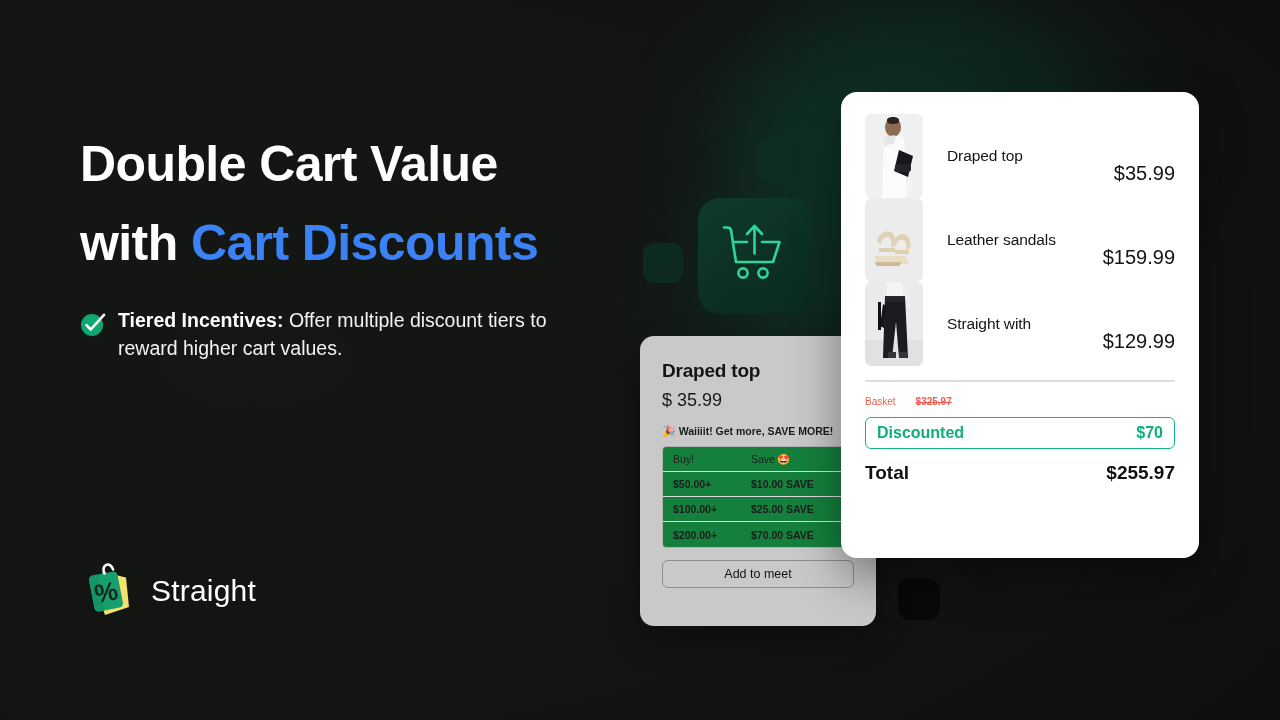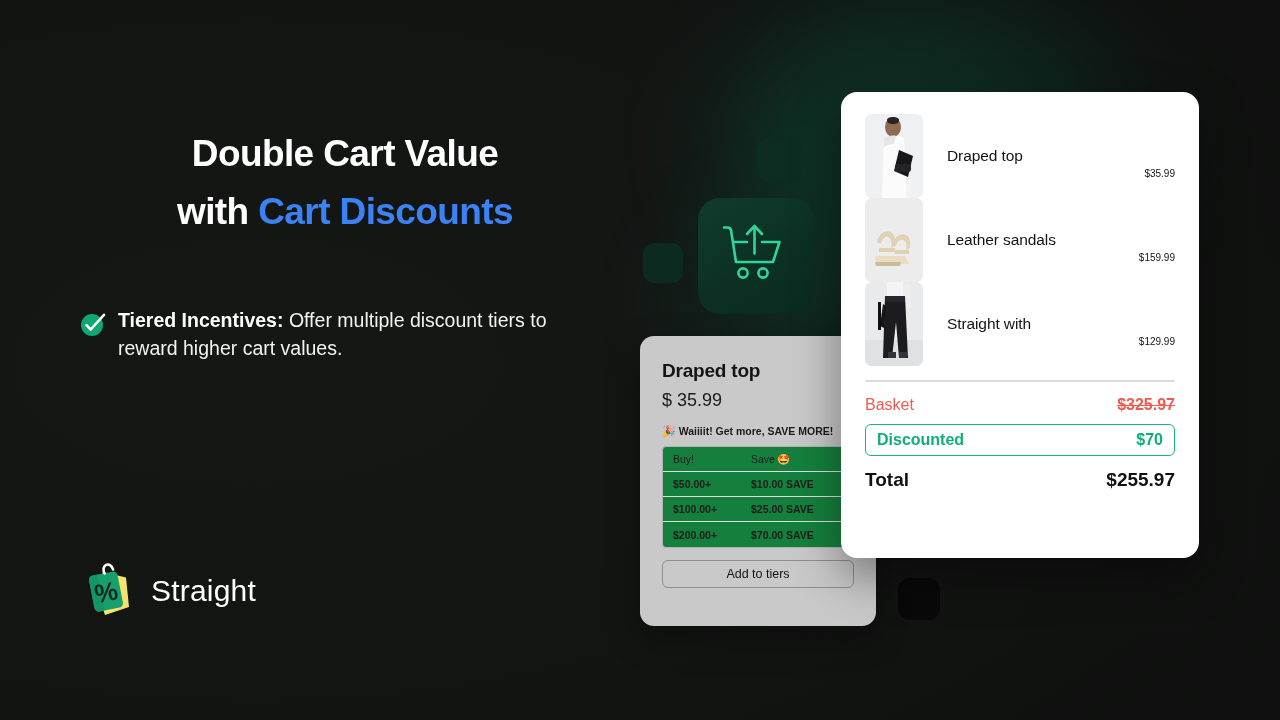--- a/index.html
+++ b/index.html
@@ -77,26 +77,25 @@
   #left-col {
     position: absolute;
     left: 80px; top: 0;
     width: 530px; height: 720px;
   }
 
   #headline {
     position: absolute;
     top: 125px; left: 0;
     width: 530px;
-    font-size: 37px;
+    font-size: 50px;
     font-weight: 700;
     line-height: 1.58;
     letter-spacing: -0.6px;
     color: #ffffff;
-    text-align: center;
   }
   #headline .accent { color: #3b82f6; }
 
   #bullets {
     position: absolute;
     top: 307px; left: 0;
     width: 515px;
   }
   .bullet {
     display: flex;
@@ -220,40 +219,40 @@
   }
   .thumb svg { display: block; }
   .cart-name {
     flex: 1 1 auto;
     padding-left: 24px;
     font-size: 15.5px;
     color: #141414;
     letter-spacing: -0.1px;
   }
   .cart-price {
-    font-size: 10px;
+    font-size: 20px;
     color: #141414;
     white-space: nowrap;
     margin-top: 35px;
   }
 
   #cart-divider {
     height: 2px;
     background: #dcdcdc;
     border-radius: 2px;
     margin-top: 14px;
   }
 
   #basket-row {
     display: flex;
-    justify-content: space-between;
     align-items: center;
     margin-top: 14px;
-    font-size: 16px;
+    font-size: 10px;
     color: #f05b51;
+    gap: 20px;
   }
   #basket-amount { text-decoration: line-through; font-weight: 700; }
 
   #discount-row {
     display: flex;
     justify-content: space-between;
     align-items: center;
     margin-top: 10px;
     height: 32px;
     border: 1.6px solid #17b481;
@@ -362,21 +361,21 @@
     <div class="tier-row">
       <span class="c1">$100.00+</span>
       <span class="c2">$25.00 SAVE</span>
     </div>
     <div class="tier-row">
       <span class="c1">$200.00+</span>
       <span class="c2">$70.00 SAVE</span>
     </div>
   </div>
 
-  <button id="add-to-cart">Add to tiers</button>
+  <button id="add-to-cart">Add to meet</button>
 </div>
 
 <div id="cart-card">
 
   <div class="cart-line">
     <span class="thumb">
       <svg width="58" height="84" viewBox="0 0 58 84">
         <rect width="58" height="84" fill="#eef0f1"></rect>
         <ellipse cx="28" cy="13" rx="8" ry="10" fill="#8d6a52"></ellipse>
         <path d="M22 6c0-4 12-4 12 0c0 3-2 4-6 4s-6-1-6-4z" fill="#2a2320"></path>

